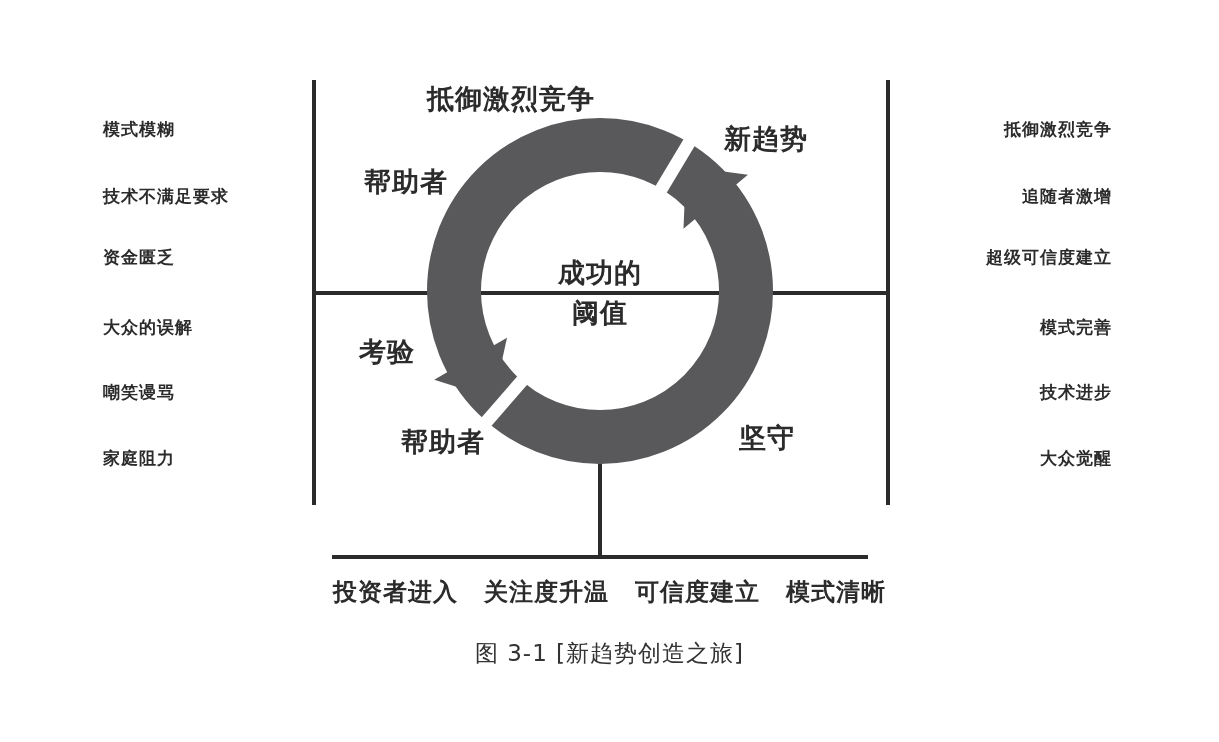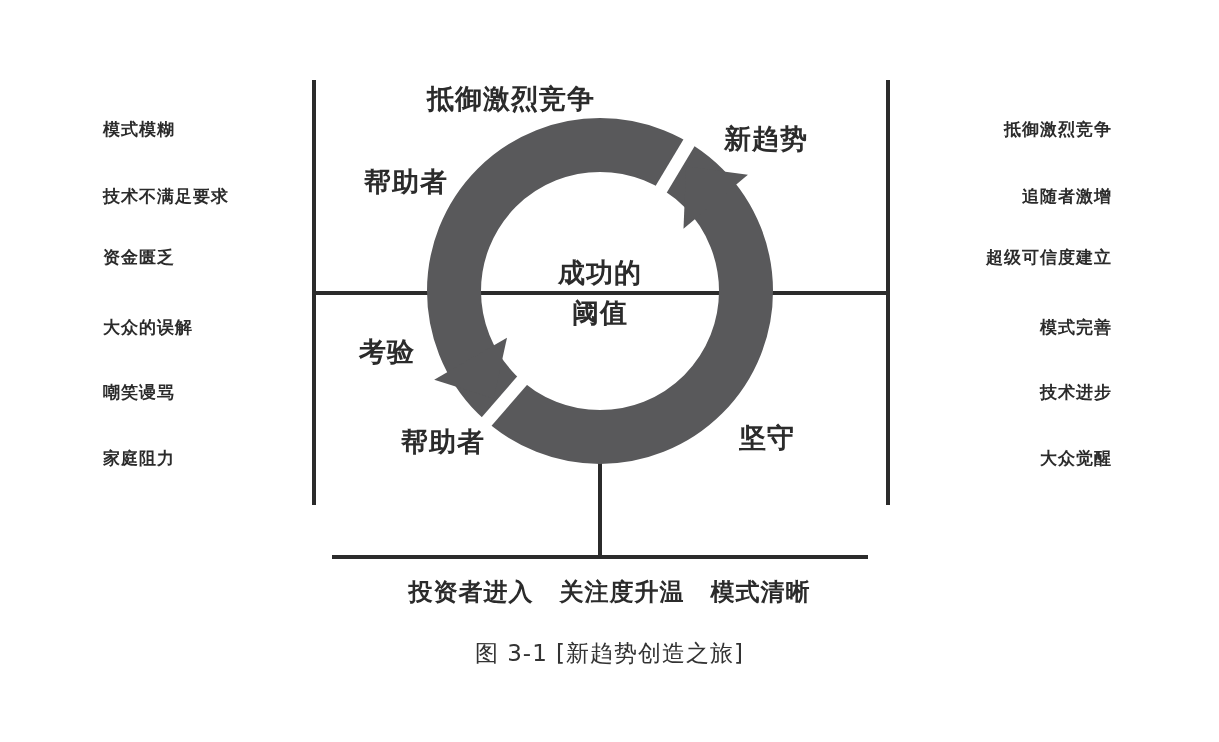--- a/index.html
+++ b/index.html
@@ -105,18 +105,19 @@
   <div class="ring-label" style="left: 406px; top: 167px;">帮助者</div>
   <div class="ring-label" style="left: 387px; top: 337px;">考验</div>
   <div class="ring-label" style="left: 443px; top: 427px;">帮助者</div>
   <div class="ring-label" style="left: 747px; top: 423px; margin-left: 20px;">坚守</div>
   <div class="ring-label" style="left: 600px; top: 258px;">成功的</div>
   <div class="ring-label" style="left: 600px; top: 298px;">阈值</div>
 
   <div class="axis-row">
     <span>投资者进入</span>
     <span>关注度升温</span>
+    <span>可信度建立</span>
     <span>模式清晰</span>
   </div>
 
   <div class="caption">图 3-1 [新趋势创造之旅]</div>
 
 </div>
 
 </body></html>

